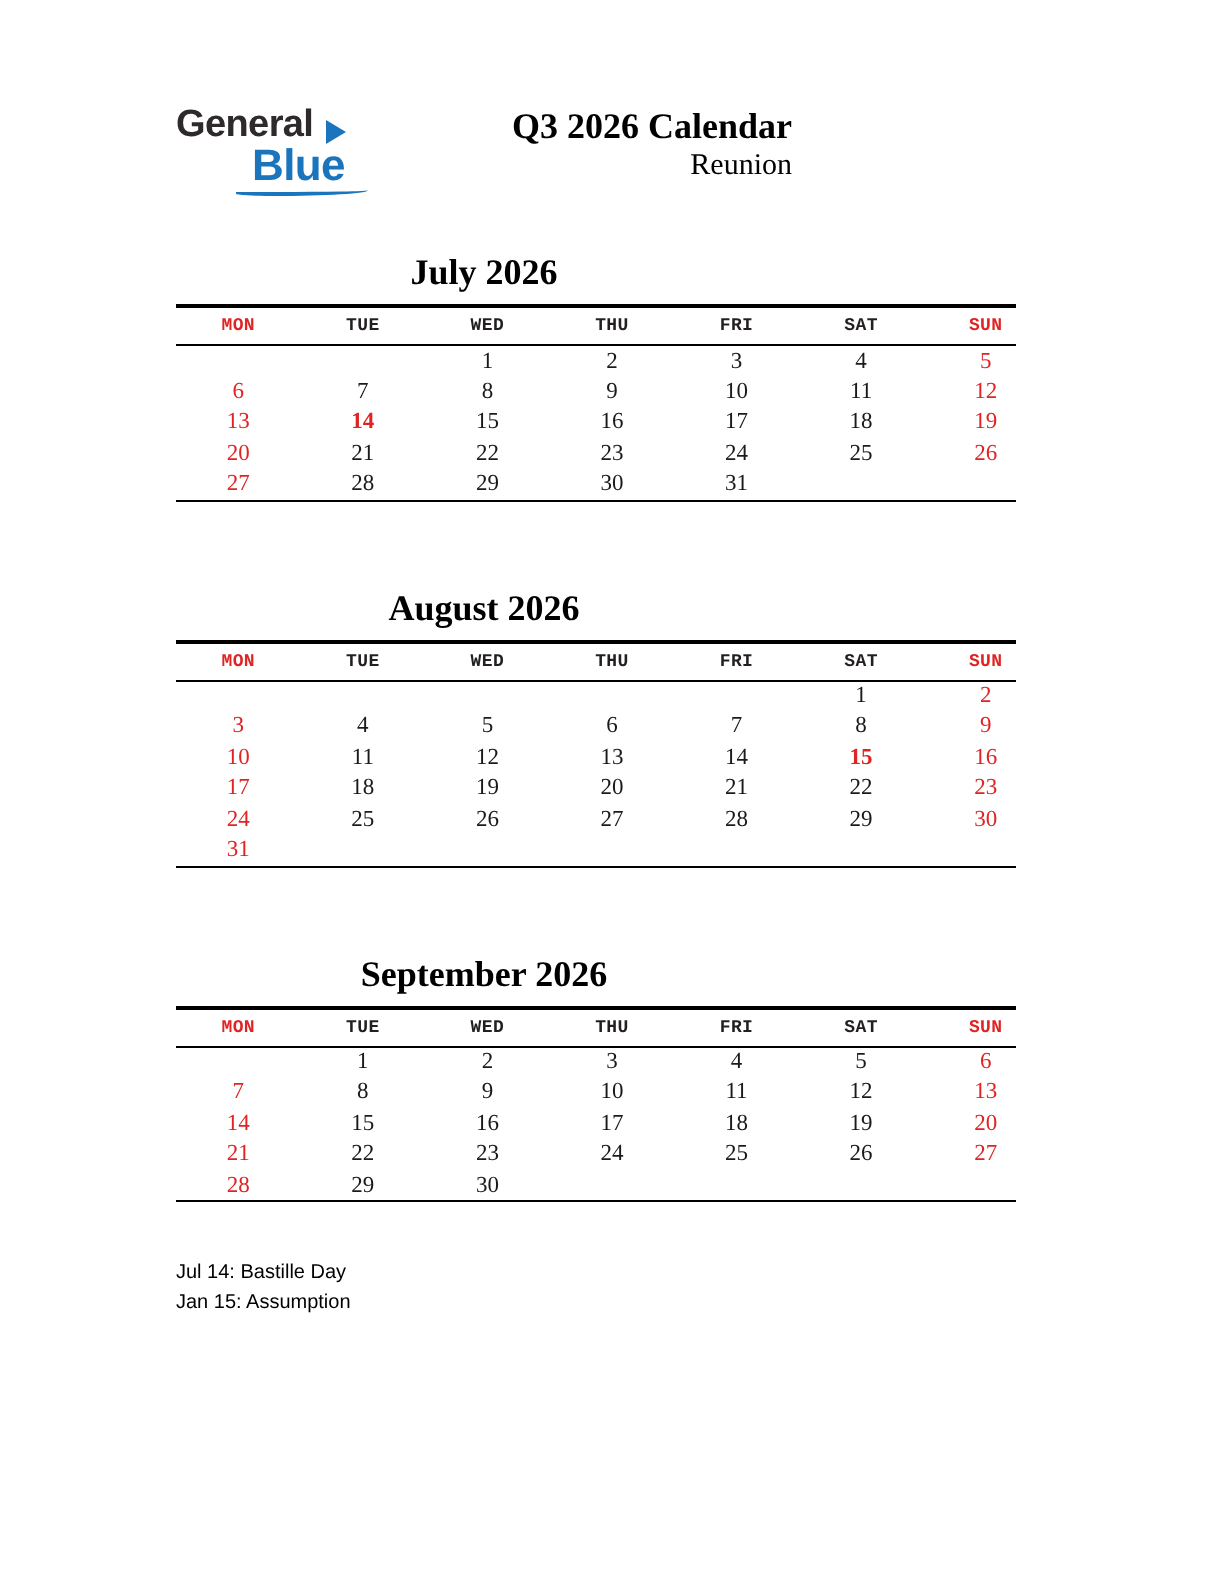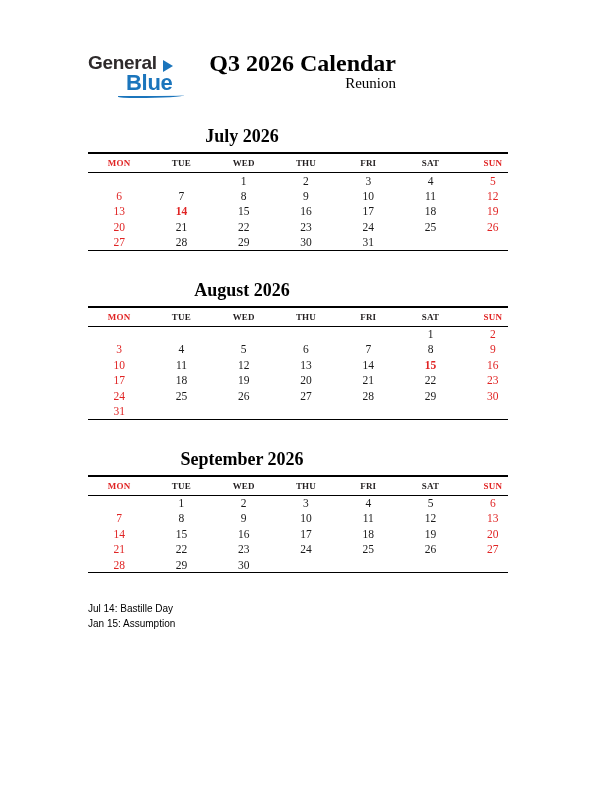--- a/index.html
+++ b/index.html
@@ -50,49 +50,49 @@
   }
   .logo-swoosh {
     width: 66px;
     height: 4px;
     margin-left: 30px;
     border-bottom: 2px solid var(--blue);
     border-radius: 0 0 100% 40%;
   }
   .titles { text-align: right; }
   .page-title {
-    font-size: 24px;
+    font-size: 18px;
     font-weight: 700;
     color: #000000;
     line-height: 22px;
   }
   .page-subtitle {
     font-size: 15px;
     color: #000000;
     line-height: 19px;
   }
   
   .months { margin-top: 16px; }
-  .month + .month { margin-top: 29px; }
+  .month + .month { margin-top: 43px; }
   .month-title {
     text-align: center;
     font-size: 18px;
     font-weight: 700;
     color: #000000;
     margin-bottom: 5px;
   }
   table.grid {
     width: 436px;
     table-layout: fixed;
     border-collapse: collapse;
     border-top: 2px solid #000000;
     border-bottom: 1px solid #000000;
   }
   table.grid thead th {
-    font-family: Liberation Serif, serif;
+    font-family: Liberation Mono, monospace;
     font-size: 9px;
     font-weight: 700;
     letter-spacing: 0.2px;
     color: #231f20;
     padding: 4px 0 4px 0;
     border-bottom: 1px solid #000000;
   }
   table.grid thead th.red { color: var(--red); }
   table.grid td {
     font-family: "Liberation Serif", serif;

